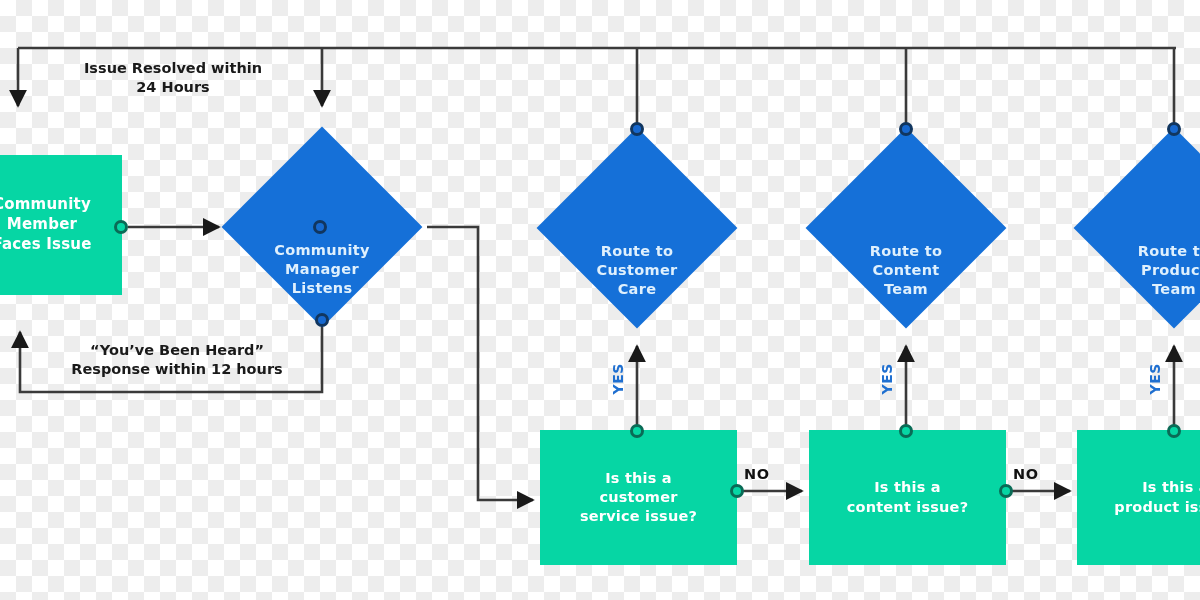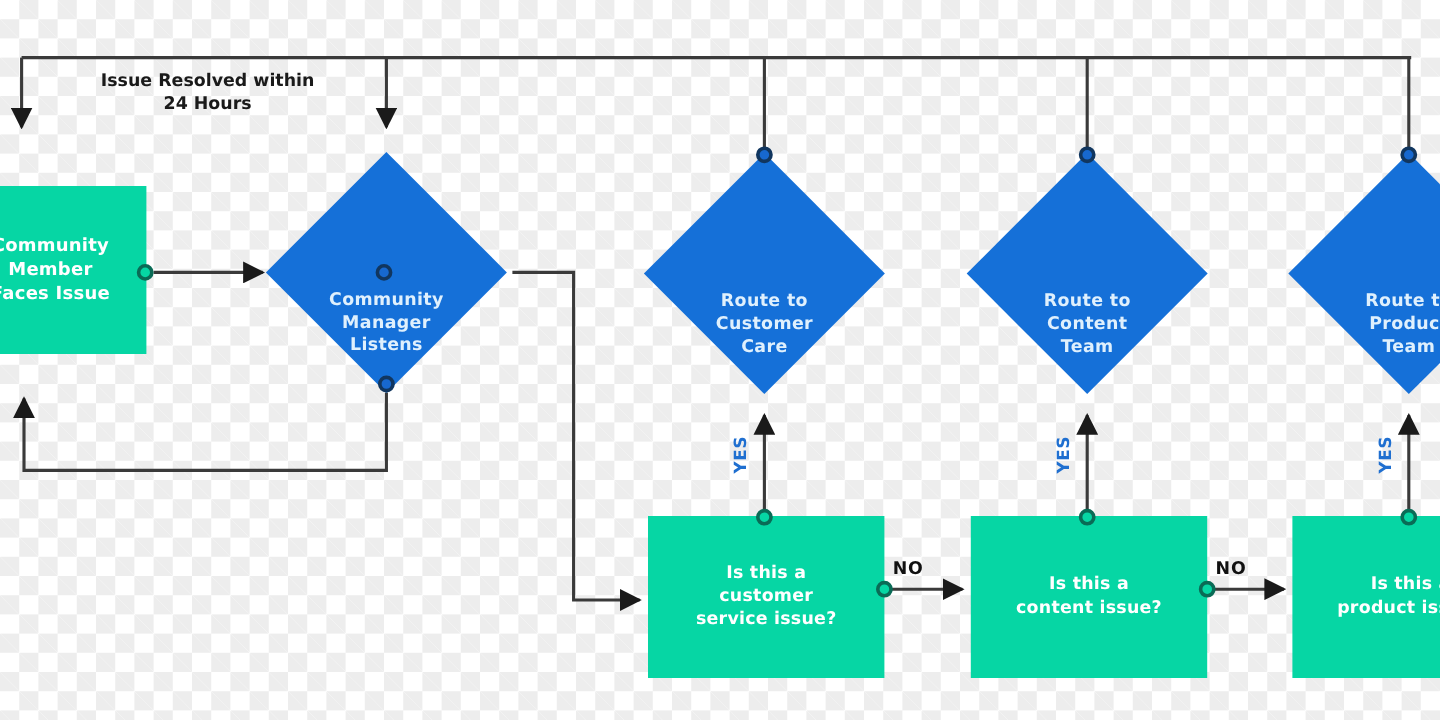--- a/index.html
+++ b/index.html
@@ -125,20 +125,22 @@
       <path d="M 1174 430 V 346" marker-end="url(#arrow)"></path>
 
       <path d="M 737 491 H 802" marker-end="url(#arrow)"></path>
       <path d="M 1006 491 H 1070" marker-end="url(#arrow)"></path>
     </g>
   </svg>
 
   <div class="edge-label" style="left:62px; top:59px; width:222px; font-size:14.5px;">Issue Resolved within
 24 Hours</div>
 
+  <div class="edge-label" style="left:42px; top:341px; width:270px; font-size:14.5px;">“You’ve Been Heard”
+Response within 12 hours</div>
 
   <div class="box green-box" style="left:-38px; top:155px; width:160px; height:140px; font-size:15px;">
     <span style="white-space:pre-line;">Community
 Member
 Faces Issue</span>
   </div>
 
   <div class="diamond" style="left:251px; top:156px; width:142px; height:142px;">
     <span class="dia-fill"></span>
     <span class="dia-text" style="font-size:14.5px; white-space:pre-line;">Community

